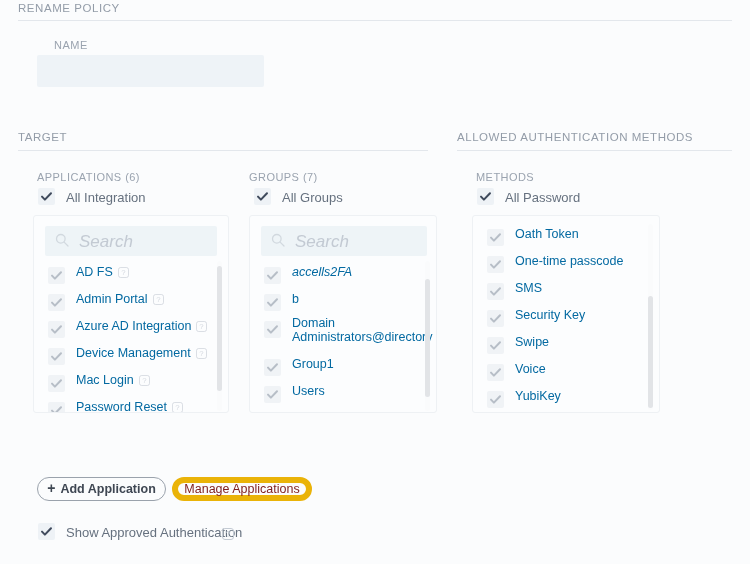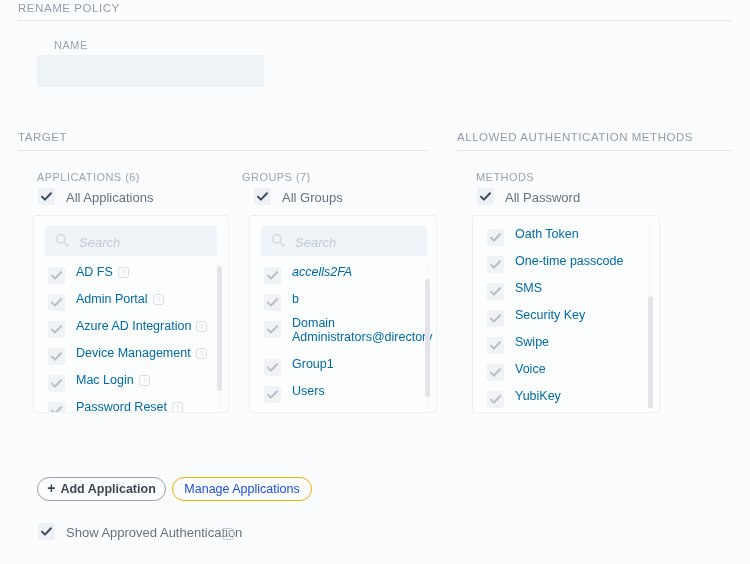--- a/index.html
+++ b/index.html
@@ -108,21 +108,21 @@
     position: absolute;
     left: 32px;
     top: 0;
     right: 6px;
     height: 100%;
     border: none;
     background: transparent;
     outline: none;
     font-family: "Liberation Sans", sans-serif;
     font-style: italic;
-    font-size: 13px;
+    font-size: 17px;
     color: #b9c1cb;
   }
   .search-input::placeholder { color: #c3cad3; font-style: italic; }
 
   .list {
     position: absolute;
     left: 0; right: 0;
     overflow: hidden;
   }
   .list-row {
@@ -189,22 +189,22 @@
     cursor: pointer;
     user-select: none;
     background: transparent;
     font-family: "Liberation Sans", sans-serif;
   }
   .pill-primary {
     border: 1px solid #9aa2ac;
     color: #3f4753;
   }
   .pill-disabled {
-    border: 1px solid #eab308;
-    color: #1d4ed8;
+    border: 6px solid #eab308;
+    color: #7f1d1d;
     font-weight: normal;
   }
   .plus {
     font-size: 14px;
     font-weight: bold;
     margin-right: 5px;
     position: relative;
     top: -1px;
   }
 </style>
@@ -222,21 +222,21 @@
   <div class="section-head" style="left:18px; top:131px;">TARGET</div>
   <div class="section-rule" style="left:18px; top:150px; width:410px;"></div>
 
   <div class="col-title" style="left:37px; top:171px;">APPLICATIONS (6)</div>
 
   <div class="cbox" style="left:38px; top:188px;">
     <svg width="17" height="17" viewBox="0 0 17 17">
       <path d="M4 8.6 L6.9 11.6 L13 5.2" fill="none" stroke="#3f4a5c" stroke-width="2" stroke-linecap="round" stroke-linejoin="round"></path>
     </svg>
   </div>
-  <div class="cbox-label" style="left:66px; top:190px;">All Applications</div>
+  <div class="cbox-label" style="left:66px; top:190px;">All Integration</div>
 
   <div class="panel" style="left:33px; top:215px; width:196px; height:198px;">
 
     <div class="search-wrap" style="left:11px; top:10px; width:172px; height:30px;">
       <span class="search-icon">
         <svg width="14" height="14" viewBox="0 0 14 14">
           <circle cx="5.8" cy="5.8" r="4.3" fill="none" stroke="#b0b8c2" stroke-width="1.3"></circle>
           <line x1="9.1" y1="9.1" x2="13" y2="13" stroke="#b0b8c2" stroke-width="1.3" stroke-linecap="round"></line>
         </svg>
       </span>
@@ -298,21 +298,21 @@
                 <text x="6" y="9" text-anchor="middle" font-size="8.5" font-family="Liberation Sans, sans-serif" fill="#d5dae0">?</text>
               </svg></span></div>
         </div>
       </div>
 
     <div class="sbar-track" style="right:6px; top:45px; height:150px;">
       <div class="sbar-thumb" style="top:5px; height:125px;"></div>
     </div>
   </div>
 
-  <div class="col-title" style="left:242px; top:171px;">GROUPS (7)</div>
+  <div class="col-title" style="left:249px; top:171px;">GROUPS (7)</div>
 
   <div class="cbox" style="left:254px; top:188px;">
     <svg width="17" height="17" viewBox="0 0 17 17">
       <path d="M4 8.6 L6.9 11.6 L13 5.2" fill="none" stroke="#3f4a5c" stroke-width="2" stroke-linecap="round" stroke-linejoin="round"></path>
     </svg>
   </div>
   <div class="cbox-label" style="left:282px; top:190px;">All Groups</div>
 
   <div class="panel" style="left:249px; top:215px; width:188px; height:198px;">
 

